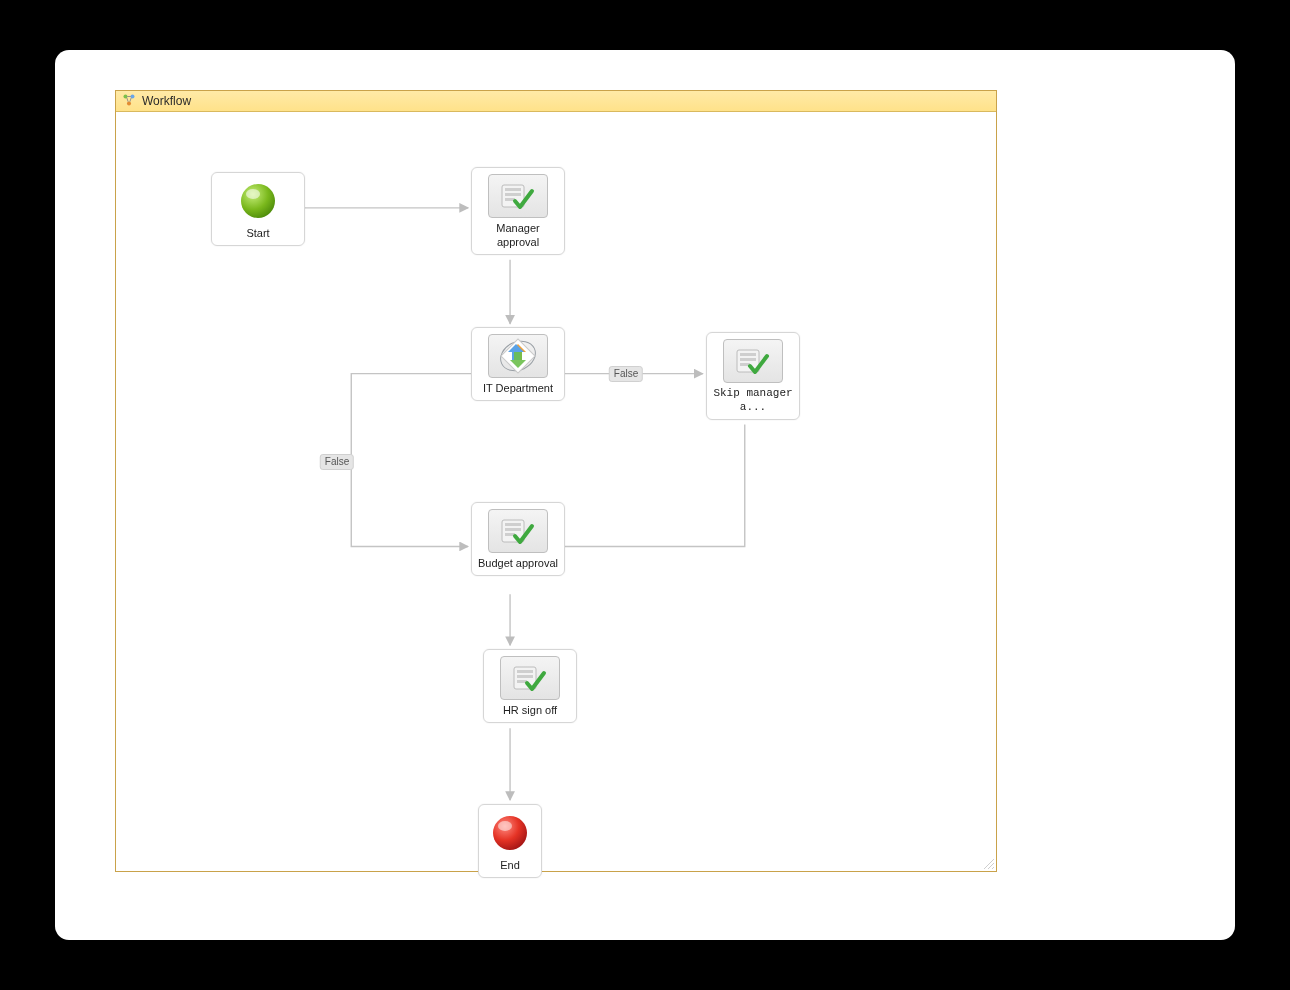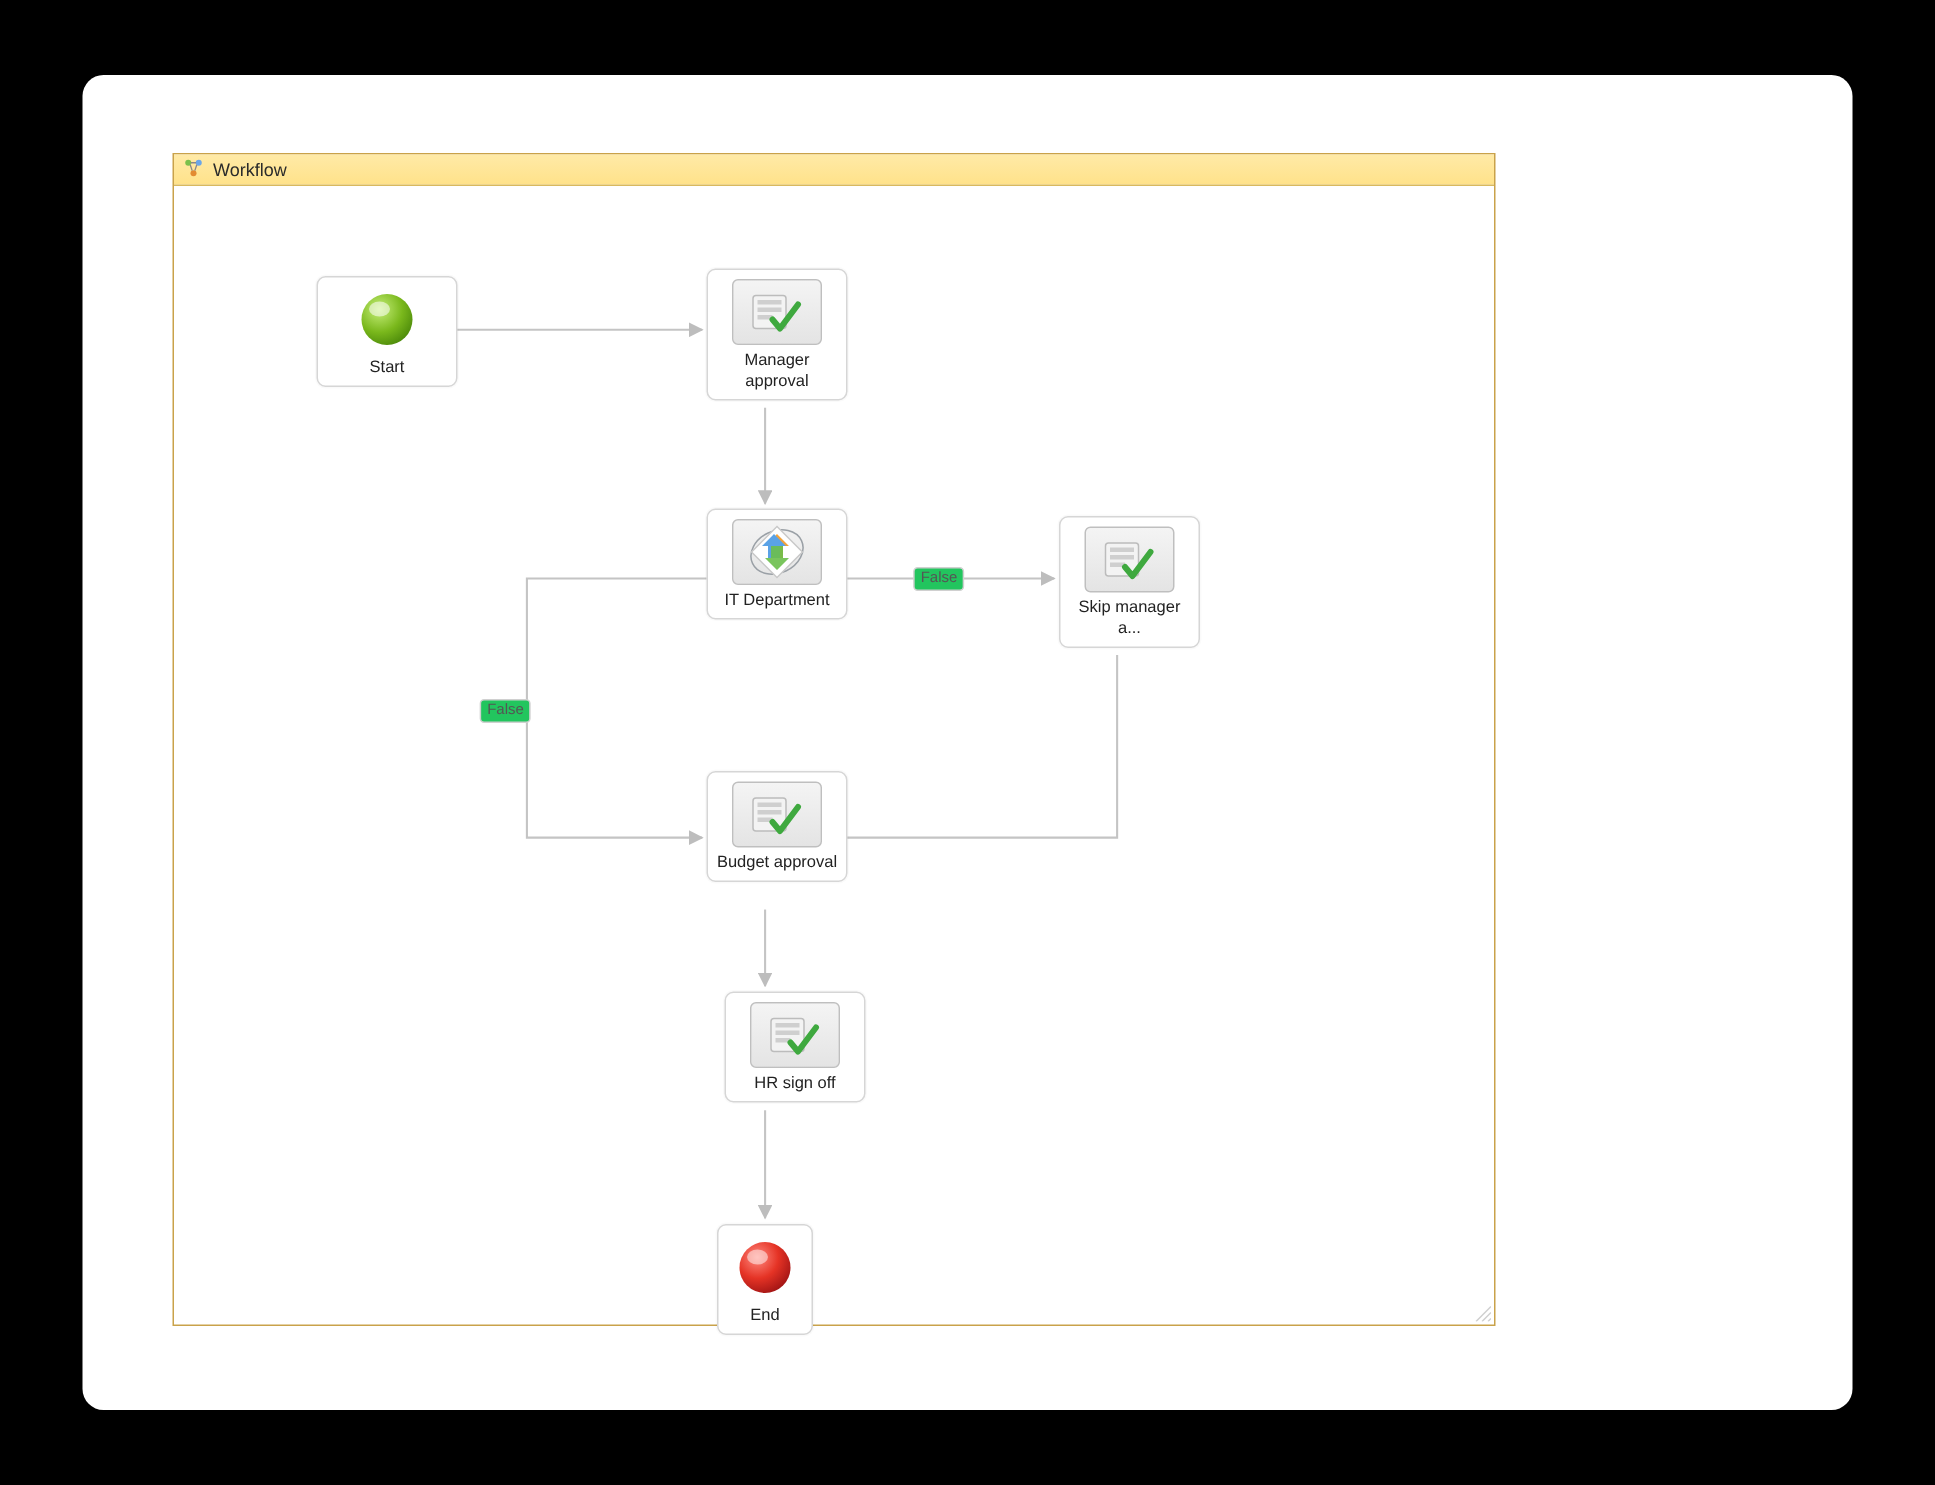--- a/index.html
+++ b/index.html
@@ -7,21 +7,21 @@
     background:#000;
     display:flex;align-items:center;justify-content:center;
     font-family:"Segoe UI",Arial,sans-serif;
     font-size:12px;color:#333;
   }
   .card{
     background:#fff;
     width:1180px;height:890px;
     border-radius:14px;
     box-shadow:0 12px 30px rgba(0,0,0,.35);
-    padding:52px 60px;
+    padding:40px 60px;
     box-sizing:border-box;
     position:relative;
   }
   .panel{
     border:1px solid #c9a24a;
     width:880px;height:780px;
     position:relative;
     background:#fff;
   }
   .panel-header{
@@ -56,21 +56,21 @@
     overflow:hidden;
   }
   .node .icon-wrap{
     width:58px;height:42px;margin:0 auto;
     border:1px solid #bfbfbf;border-radius:4px;
     background:linear-gradient(#f4f4f4,#e4e4e4);
     display:flex;align-items:center;justify-content:center;
   }
   .circle-node .icon-wrap{border:none;background:none;width:44px;height:44px;}
   .edge-label{
-    position:absolute;background:#22c55e;border:1px solid #d0d0d0;border-radius:3px;
+    position:absolute;background:#e5e5e5;border:1px solid #d0d0d0;border-radius:3px;
     padding:0 4px;font-size:10px;color:#555;line-height:14px;
     transform:translate(-50%,-50%);
   }
   .resize-grip{
     position:absolute;right:2px;bottom:2px;width:12px;height:12px;
     opacity:.4;
   }
 </style>
 </head>
 <body>
@@ -156,21 +156,21 @@
     <rect x="7" y="7" width="16" height="3" fill="#cfcfcf"></rect>
     <rect x="7" y="12" width="16" height="3" fill="#cfcfcf"></rect>
     <rect x="7" y="17" width="10" height="3" fill="#cfcfcf"></rect>
     <path d="M17 20 L22 26 L34 10" stroke="#3fa93f" stroke-width="4" fill="none" stroke-linecap="round" stroke-linejoin="round"></path>
   </g>
             </svg>
           </div>
         <div class="label">Manager approval</div>
       </div>
 
-      <div id="n-skip" class="node" style="left: 590px; top: 220px;">
+      <div id="n-skip" class="node" style="left: 590px; top: 220px; font-family: Liberation Mono, monospace;">
         <div class="icon-wrap">
             <svg width="40" height="30" class="svg-approval" viewBox="0 0 40 30">
   <g>
     <rect x="4" y="4" width="22" height="22" rx="2" fill="#f3f3f3" stroke="#bcbcbc"></rect>
     <rect x="7" y="7" width="16" height="3" fill="#cfcfcf"></rect>
     <rect x="7" y="12" width="16" height="3" fill="#cfcfcf"></rect>
     <rect x="7" y="17" width="10" height="3" fill="#cfcfcf"></rect>
     <path d="M17 20 L22 26 L34 10" stroke="#3fa93f" stroke-width="4" fill="none" stroke-linecap="round" stroke-linejoin="round"></path>
   </g>
             </svg>

